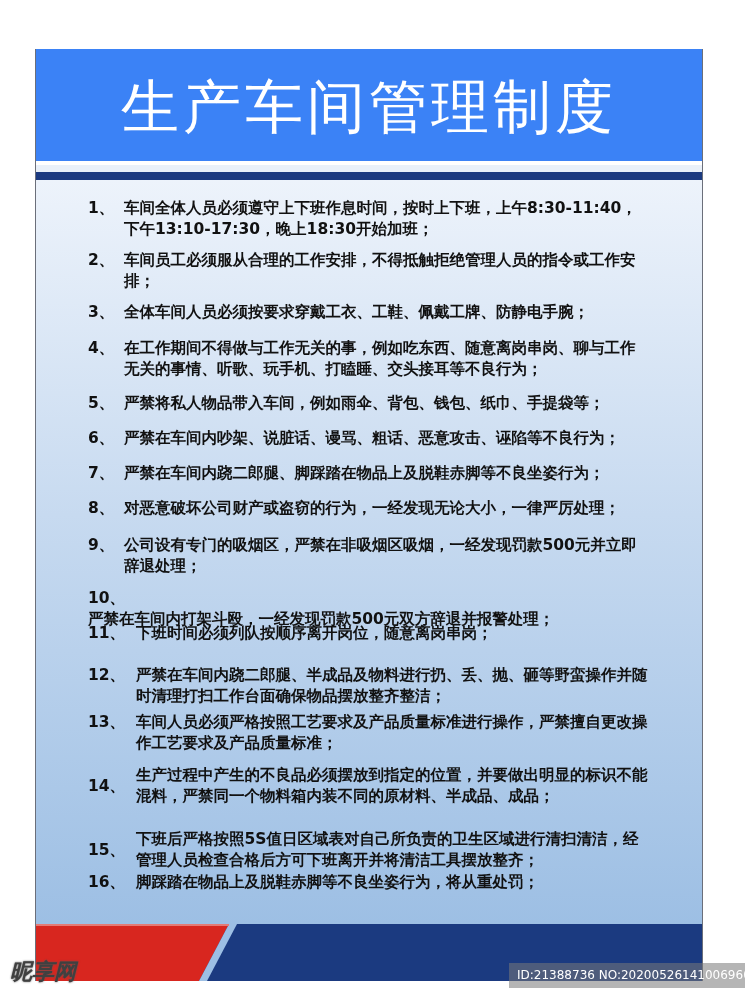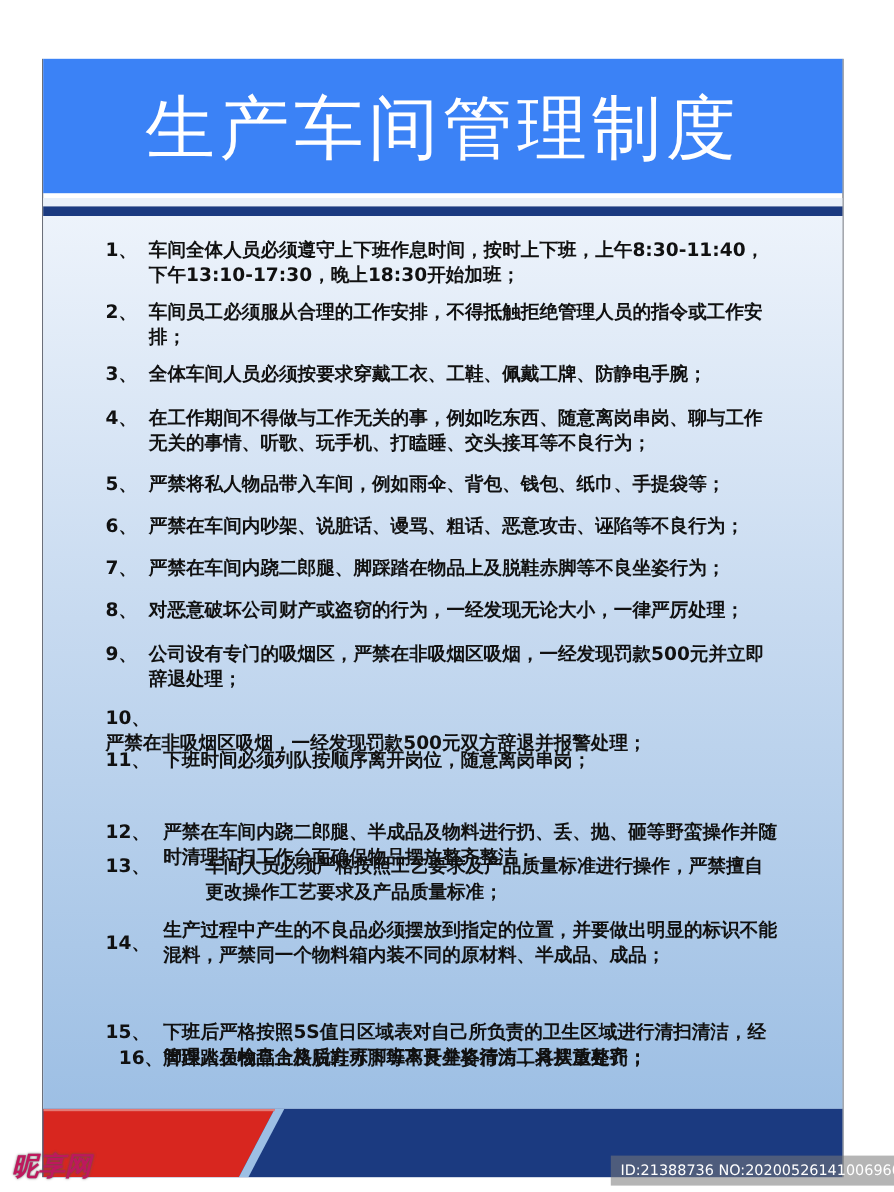--- a/index.html
+++ b/index.html
@@ -9,21 +9,21 @@
   .title{position:absolute;left:0;top:0;width:100%;height:116px;line-height:116px;text-align:center;color:#ffffff;font-size:58px;letter-spacing:4px;font-weight:normal;}
   .stripe-light{position:absolute;left:0;top:116px;width:100%;height:7px;background:#e9f0f9;}
   .stripe-blue{position:absolute;left:0;top:123px;width:100%;height:8px;background:#1b3a80;}
   .content{position:absolute;left:0;top:131px;width:100%;height:744px;background:linear-gradient(to bottom,#edf3fb 0%,#c7daf0 45%,#9dbfe4 100%);}
   .rules{position:absolute;left:52px;top:18px;width:560px;margin:0;padding:0;list-style:none;}
   .rule{display:flex;color:#111;font-size:15.5px;font-weight:bold;line-height:21px;}
   .num{flex:0 0 auto;white-space:nowrap;}
   .text{flex:1 1 auto;}
   .footer{position:absolute;left:0;top:875px;width:100%;height:57px;background:#1b3a80;overflow:hidden;}
   .footer svg{position:absolute;left:0;top:0;}
-  .watermark-logo{position:absolute;left:10px;top:957px;color:#be185d;font-size:22px;font-weight:bold;font-style:italic;text-shadow:0 0 2px #555;}
+  .watermark-logo{position:absolute;left:10px;top:957px;color:#404040;font-size:22px;font-weight:bold;font-style:italic;text-shadow:0 0 2px #555;}
   .watermark-url{position:absolute;left:72px;top:961px;color:#ffffff;font-size:19px;font-weight:bold;font-style:italic;text-shadow:0 0 2px #555;margin-top:34px;}
   .watermark-id{position:absolute;left:509px;top:963px;width:236px;height:25px;line-height:25px;background:rgba(120,120,120,0.55);color:#ffffff;font-size:12px;padding-left:8px;box-sizing:border-box;white-space:nowrap;}
 </style>
 </head>
 <body>
 
 <div class="panel">
   <div class="header">
     <div class="title">生产车间管理制度</div>
   </div>
@@ -63,44 +63,44 @@
         <li class="rule" style="position: absolute; top: 300px; left: 0px; width: 100%;">
           <span class="num" style="width: 36px;">8、</span>
           <span class="text">对恶意破坏公司财产或盗窃的行为，一经发现无论大小，一律严厉处理；</span>
         </li>
         <li class="rule" style="position: absolute; top: 337px; left: 0px; width: 100%;">
           <span class="num" style="width: 36px;">9、</span>
           <span class="text">公司设有专门的吸烟区，严禁在非吸烟区吸烟，一经发现罚款500元并立即辞退处理；</span>
         </li>
         <li class="rule" style="position: absolute; top: 390px; left: 0px; width: 100%; flex-direction: column;">
           <span class="num" style="width: 48px;">10、</span>
-          <span class="text">严禁在非吸烟区吸烟，一经发现罚款500元双方辞退并报警处理；</span>
+          <span class="text">严禁在车间内打架斗殴，一经发现罚款500元双方辞退并报警处理；</span>
         </li>
         <li class="rule" style="position: absolute; top: 425px; left: 0px; width: 100%;">
           <span class="num" style="width: 48px;">11、</span>
           <span class="text">下班时间必须列队按顺序离开岗位，随意离岗串岗；</span>
         </li>
-        <li class="rule" style="position: absolute; top: 485px; left: 0px; width: 100%; justify-content: space-between;">
+        <li class="rule" style="position: absolute; top: 467px; left: 0px; width: 100%; justify-content: space-between;">
           <span class="num" style="width: 48px;">12、</span>
           <span class="text">严禁在车间内跷二郎腿、半成品及物料进行扔、丢、抛、砸等野蛮操作并随时清理打扫工作台面确保物品摆放整齐整洁；</span>
         </li>
-        <li class="rule" style="position: absolute; top: 514px; left: 0px; width: 100%; gap: 35px;">
+        <li class="rule" style="position: absolute; top: 514px; left: 0px; width: 100%;">
           <span class="num" style="width: 48px;">13、</span>
           <span class="text">车间人员必须严格按照工艺要求及产品质量标准进行操作，严禁擅自更改操作工艺要求及产品质量标准；</span>
         </li>
         <li class="rule" style="position: absolute; top: 567px; left: 0px; width: 100%; align-items: center;">
           <span class="num" style="width: 48px;">14、</span>
           <span class="text">生产过程中产生的不良品必须摆放到指定的位置，并要做出明显的标识不能混料，严禁同一个物料箱内装不同的原材料、半成品、成品；</span>
         </li>
-        <li class="rule" style="position: absolute; top: 652px; left: 0px; width: 100%;">
+        <li class="rule" style="position: absolute; top: 631px; left: 0px; width: 100%; align-items: center;">
           <span class="num" style="width: 48px;">15、</span>
           <span class="text">下班后严格按照5S值日区域表对自己所负责的卫生区域进行清扫清洁，经管理人员检查合格后方可下班离开并将清洁工具摆放整齐；</span>
         </li>
         <li class="rule" style="position: absolute; top: 674px; left: 0px; width: 100%;">
-          <span class="num" style="width: 48px; text-align: right;">16、</span>
+          <span class="num" style="width: 48px;">16、</span>
           <span class="text">脚踩踏在物品上及脱鞋赤脚等不良坐姿行为，将从重处罚；</span>
         </li>
       </ul>
   </div>
 
   <div class="footer">
     <svg width="668" height="57">
       <polygon points="0,0 193,0 163,57 0,57" fill="#d8261f"></polygon>
       <polygon points="193,0 201,0 171,57 163,57" fill="#9dbfe4"></polygon>
       <rect x="0" y="0" width="193" height="2" fill="#e47a75"></rect>

